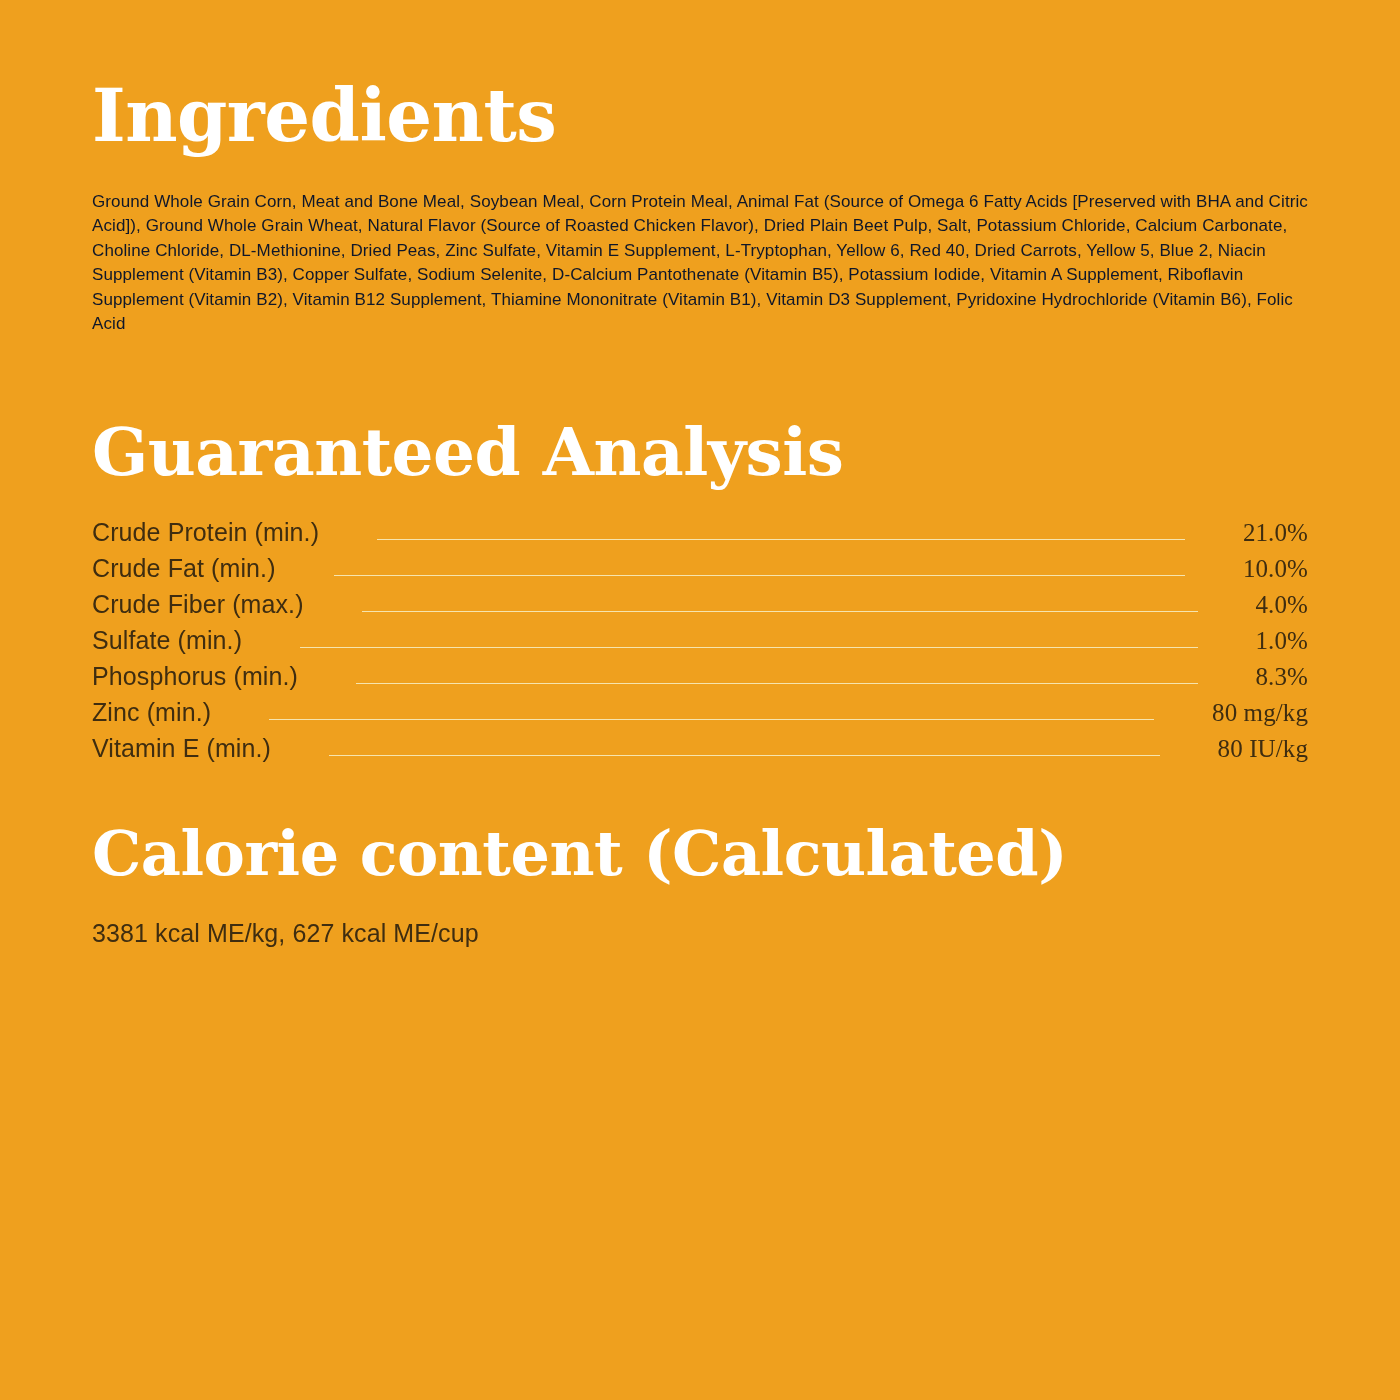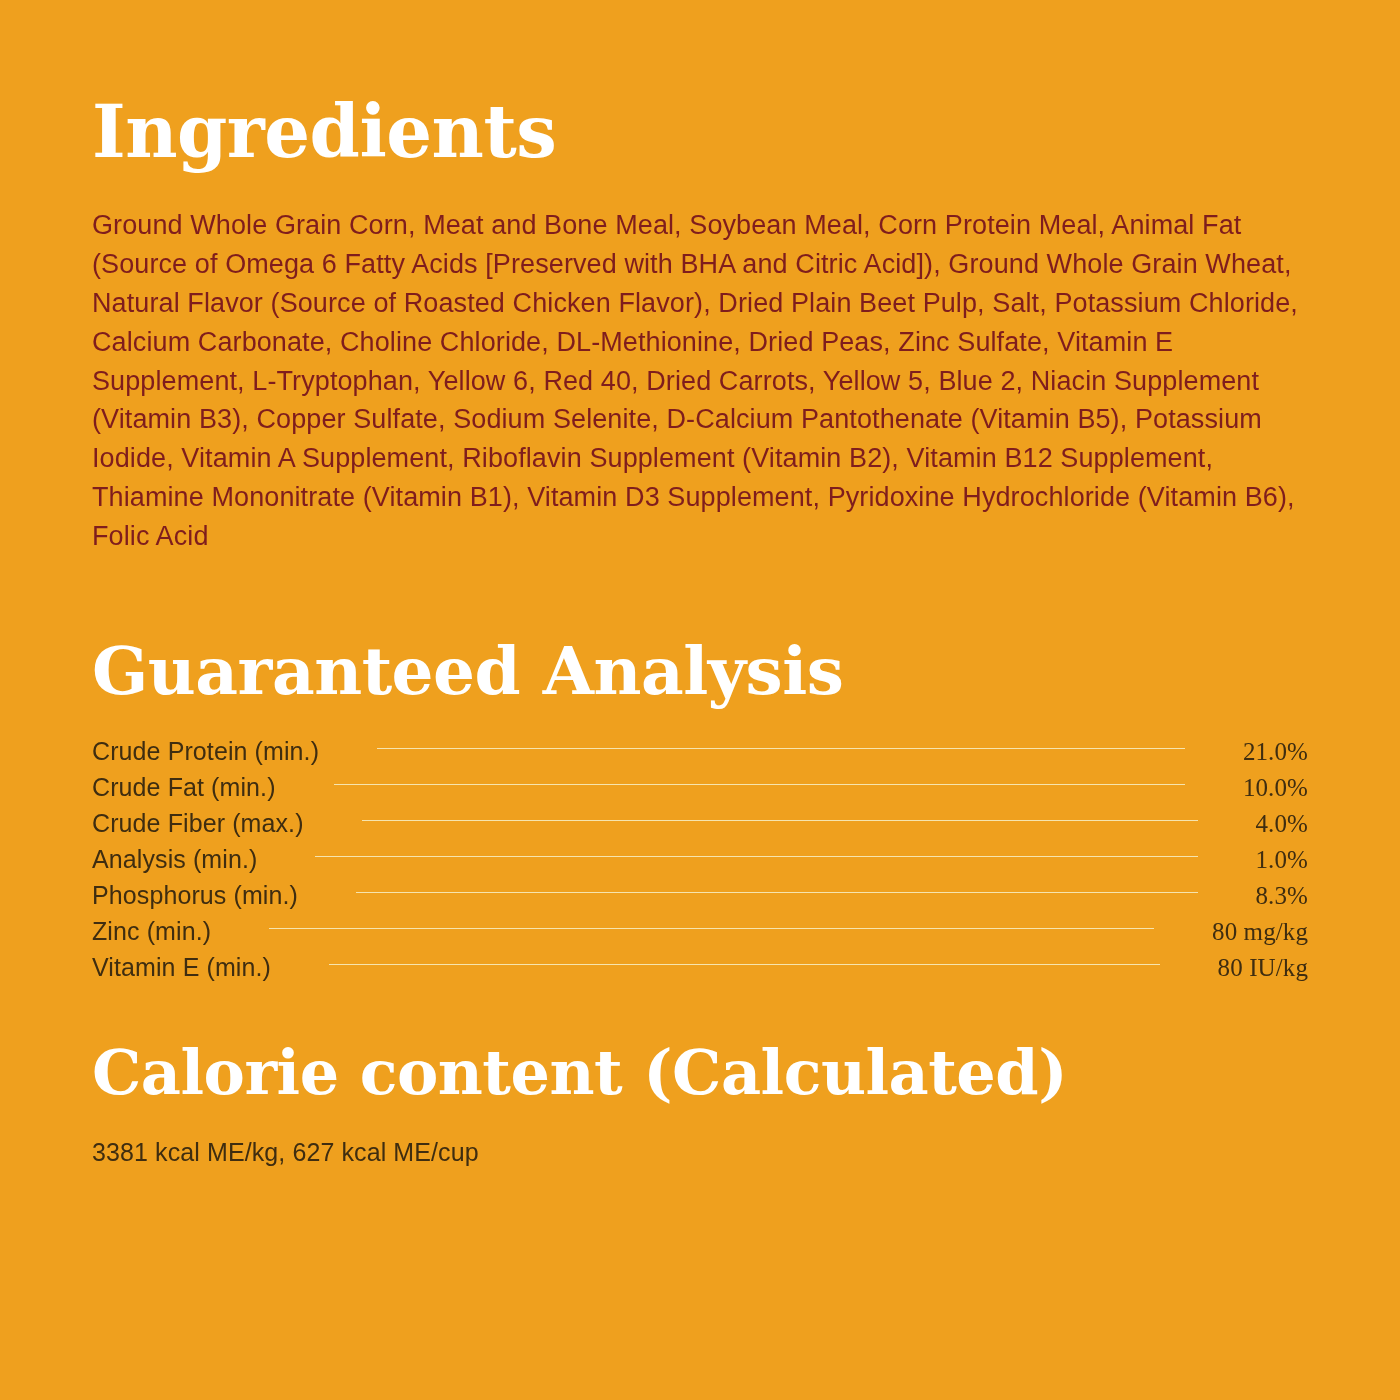--- a/index.html
+++ b/index.html
@@ -12,58 +12,58 @@
     background: #EFA01E;
     font-family: "Liberation Sans", sans-serif;
     color: #3b2a10;
     overflow: hidden;
   }
   .page {
     position: relative;
     width: 1400px;
     height: 1376px;
     box-sizing: border-box;
-    padding: 16px 92px;
+    padding: 0 92px;
   }
 
   h1.section-title {
     font-family: "DejaVu Serif", serif;
     font-weight: bold;
     color: #FFFFFF;
     margin: 0;
     letter-spacing: -0.5px;
     line-height: 1.0;
   }
 
   #ingredients-title {
     font-size: 72px;
     padding-top: 80px;
   }
 
   .ingredients-body {
     margin-top: 38px;
-    font-size: 27px;
+    font-size: 17px;
     line-height: 1.44;
-    color: #7f1d1d;
+    color: #0f172a;
     max-width: 1220px;
     letter-spacing: 0.1px;
   }
 
   #ga-title {
     font-size: 66px;
     margin-top: 82px;
   }
 
   .ga-list {
     margin-top: 30px;
     width: 1216px;
   }
   .ga-row {
     display: flex;
-    align-items: center;
+    align-items: flex-end;
     font-size: 25px;
     color: #3f2d10;
     padding: 3.5px 0;
     letter-spacing: 0.1px;
     gap: 48px;
   }
   .ga-label {
     white-space: nowrap;
     padding-right: 10px;
   }
@@ -122,21 +122,21 @@
         <span class="ga-label">Crude Fat (min.)</span>
         <span class="ga-dash"></span>
         <span class="ga-value">10.0%</span>
       </div>
       <div class="ga-row">
         <span class="ga-label">Crude Fiber (max.)</span>
         <span class="ga-dash"></span>
         <span class="ga-value">4.0%</span>
       </div>
       <div class="ga-row">
-        <span class="ga-label">Analysis (min.)</span>
+        <span class="ga-label">Sulfate (min.)</span>
         <span class="ga-dash"></span>
         <span class="ga-value">1.0%</span>
       </div>
       <div class="ga-row">
         <span class="ga-label">Phosphorus (min.)</span>
         <span class="ga-dash"></span>
         <span class="ga-value">8.3%</span>
       </div>
       <div class="ga-row">
         <span class="ga-label">Zinc (min.)</span>

